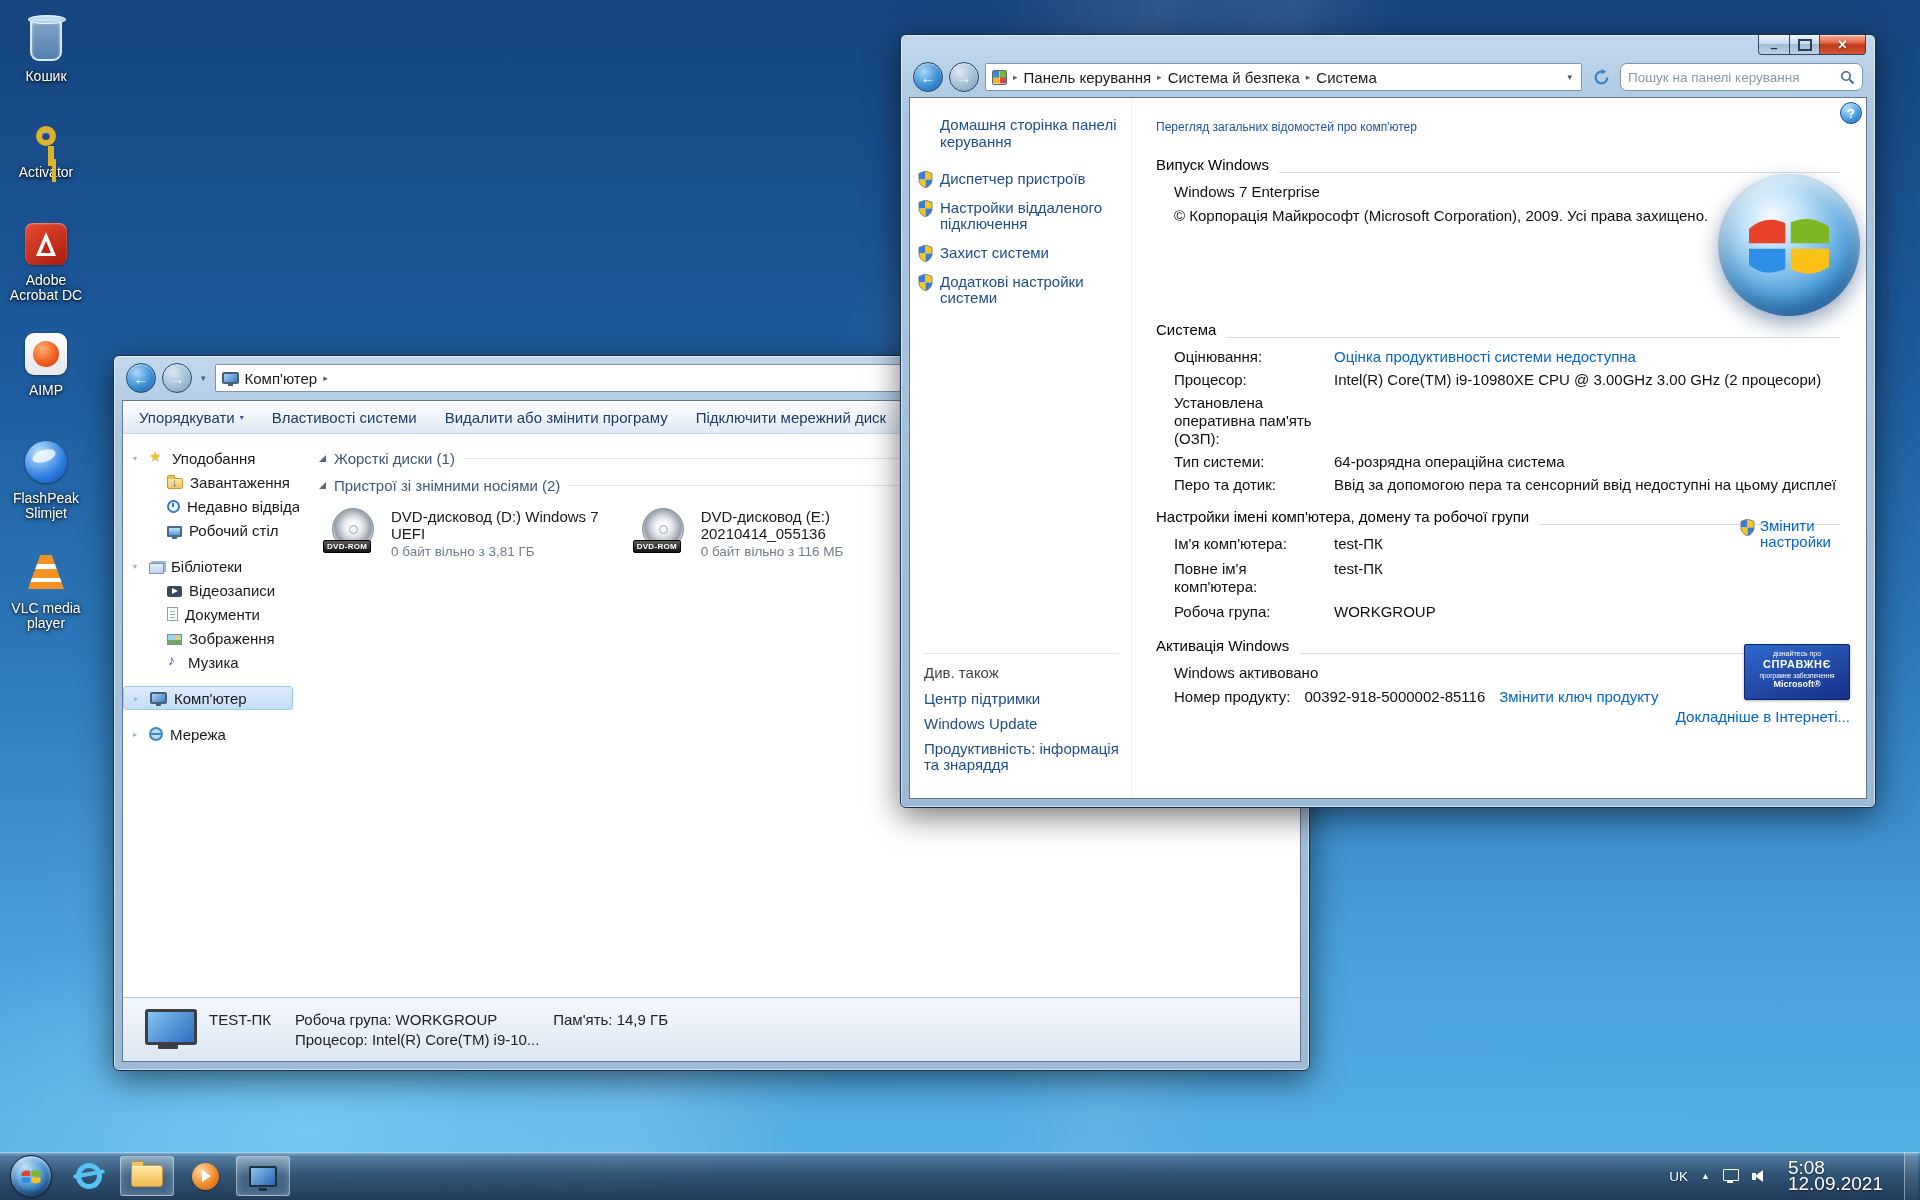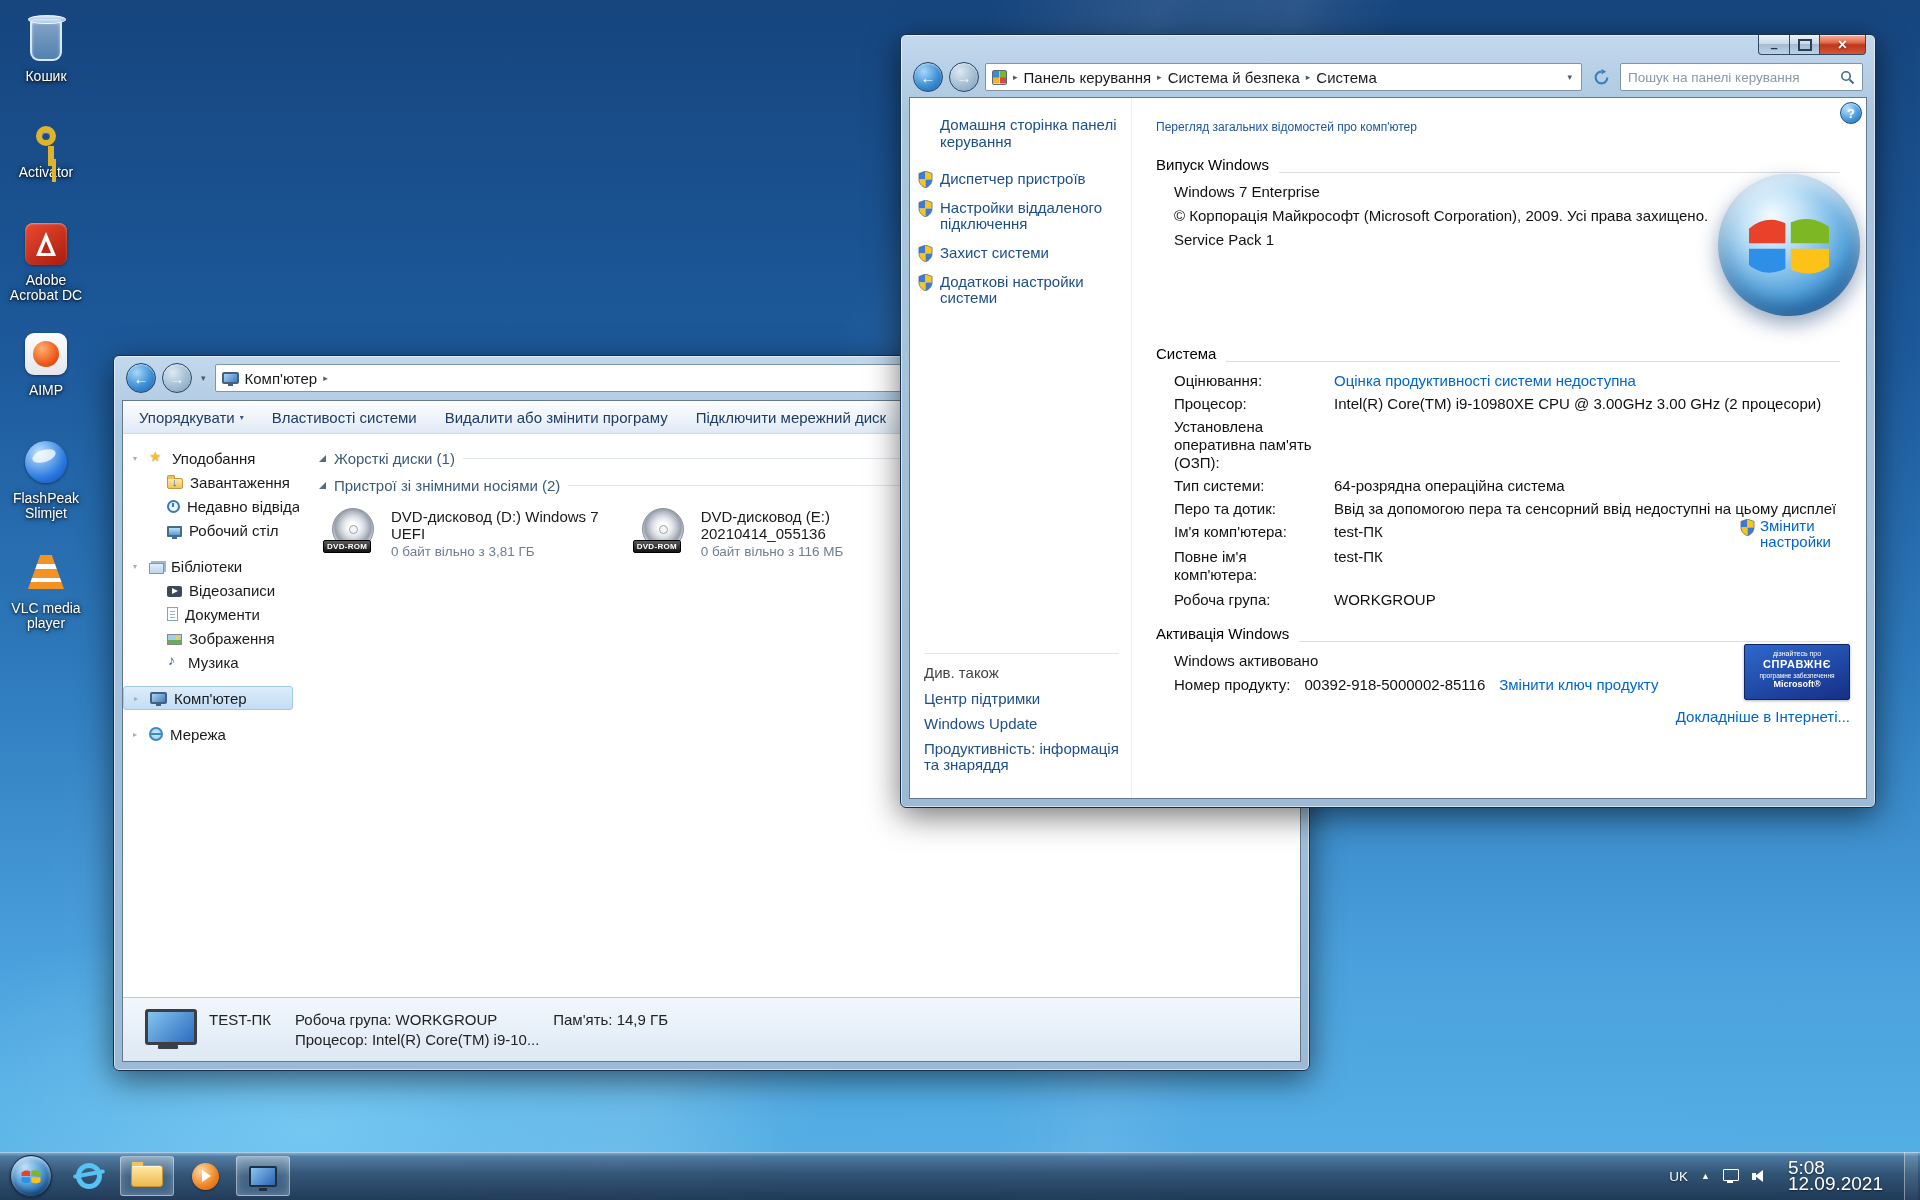--- a/index.html
+++ b/index.html
@@ -53,21 +53,21 @@
 .navbtn.back::before{content:"←"}
 .navbtn.fwd{background:radial-gradient(circle at 35% 30%,#dde9f2,#a4bdd2 55%,#7e99b2);color:#f4f8fc}
 .navbtn.fwd::before{content:"→"}
 .addrbar{flex:1;height:28px;background:#fff;border:1px solid #7f95a8;border-radius:2px;display:flex;align-items:center;padding:0 6px;gap:6px;overflow:hidden;min-width:0}
 .crumb{white-space:nowrap;color:#1a1a1a}
 .crumb-sep{color:#4a5a6a;font-size:9px;flex:none}
 .crumb-sep::before{content:"▸"}
 .addr-drop{margin-left:auto;color:#4a5a6a;font-size:9px;padding:0 3px;flex:none}
 .addr-drop::before{content:"▾"}
 .refreshbtn{width:26px;height:28px;flex:none;display:flex;align-items:center;justify-content:center}
-.searchbox{width:243px;height:28px;flex:none;background:#fff;border:1px solid #7f95a8;border-radius:2px;display:flex;align-items:center;padding:0 7px;gap:6px}
+.searchbox{width:243px;height:28px;flex:none;background:#fff;border:1px solid #7f95a8;border-radius:7px;display:flex;align-items:center;padding:0 7px;gap:6px}
 .searchbox input{flex:1;min-width:0;border:none;outline:none;font:13.5px "Liberation Sans","DejaVu Sans",sans-serif;color:#333}
 .searchbox input::placeholder{color:#8a97a5}
 
 
 .fcomp{width:17px;height:12px;border:2px solid #46607c;border-radius:2px;background:linear-gradient(135deg,#a8d4f4,#3f7cc4);position:relative;flex:none}
 .fcomp::after{content:"";position:absolute;left:4px;bottom:-4px;width:5px;height:2px;background:#46607c}
 .cpmini{width:15px;height:15px;border:1px solid #5a6a7a;border-radius:2px;flex:none;background:
  linear-gradient(#3a8ad8,#3a8ad8) 0 0/50% 50% no-repeat,
  linear-gradient(#78b828,#78b828) 100% 0/50% 50% no-repeat,
  linear-gradient(#f0b428,#f0b428) 0 100%/50% 50% no-repeat,
@@ -502,21 +502,20 @@
       </div>
       <div class="cp-main">
         <div class="helpbtn"></div>
         <div class="cp-title">Перегляд загальних відомостей про комп'ютер</div>
 
         <div class="sec">
             <span>Випуск Windows</span>
           </div>
         <div class="ed-row">Windows 7 Enterprise</div>
         <div class="ed-row">© Корпорація Майкрософт (Microsoft Corporation), 2009. Усі права захищено.</div>
-        <div class="ed-row">Service Pack 1</div>
 
         <div class="sec sys-sec">
             <span>Система</span>
           </div>
         <div class="r">
           <span class="lb">Оцінювання:</span>
           <span class="vl"><span class="link">Оцінка продуктивності системи недоступна</span></span>
         </div>
         <div class="r">
             <span class="lb">Процесор:</span>
@@ -527,20 +526,23 @@
           </div>
         <div class="r">
             <span class="lb">Тип системи:</span>
             <span class="vl">64-розрядна операційна система</span>
           </div>
         <div class="r">
             <span class="lb">Перо та дотик:</span>
             <span class="vl">Ввід за допомогою пера та сенсорний ввід недоступні на цьому дисплеї</span>
           </div>
 
+        <div class="sec names-sec">
+            <span>Настройки імені комп'ютера, домену та робочої групи</span>
+          </div>
         <div class="r names-r">
             <span class="lb">Ім'я комп'ютера:</span>
             <span class="vl">test-ПК</span>
           </div>
         <div class="r names-r">
             <span class="lb">Повне ім'я комп'ютера:</span>
             <span class="vl">test-ПК</span>
           </div>
         <div class="r names-r">
             <span class="lb">Робоча група:</span>

